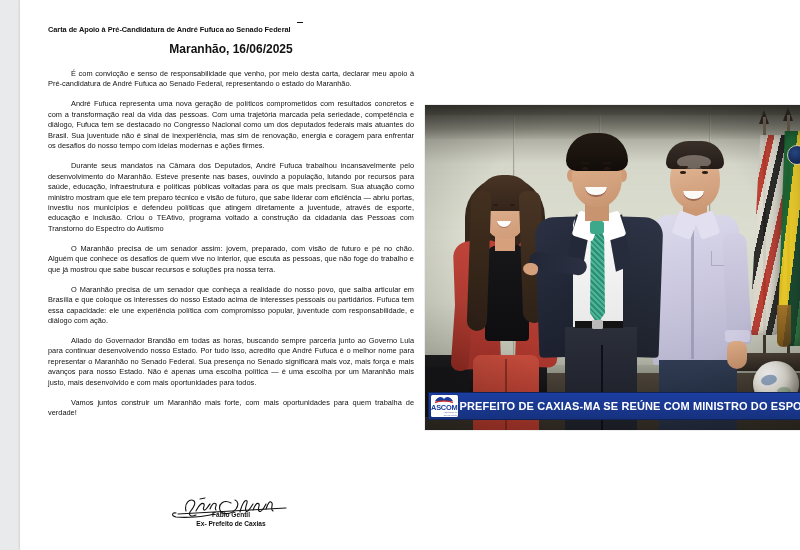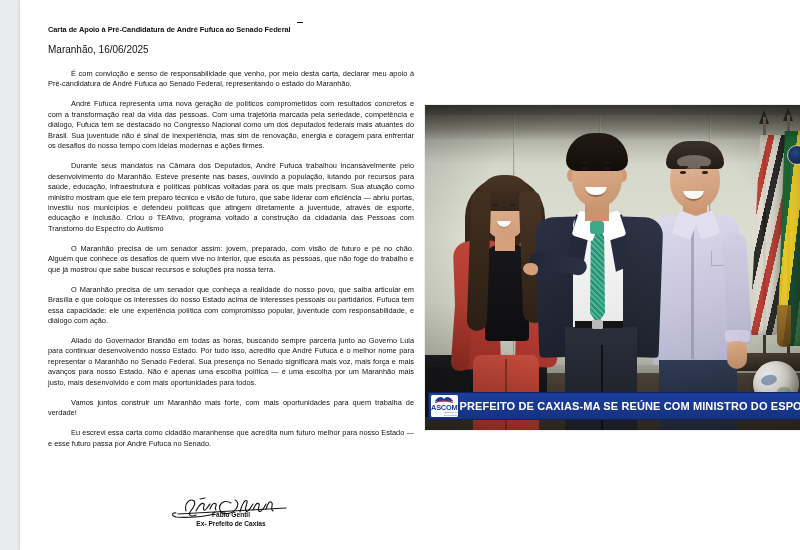--- a/index.html
+++ b/index.html
@@ -66,23 +66,23 @@
   .doc-heading .tilde-mark {
     position: absolute;
     left: 249px;
     top: -2.5px;
     width: 6px;
     height: 1.2px;
     background: #111;
   }
 
   .doc-date {
-    font-size: 10px;
-    font-weight: 400;
-    text-align: left;
+    font-size: 12px;
+    font-weight: 700;
+    text-align: center;
     margin: 9px 0 0 0;
     line-height: 11px;
   }
 
   p.para {
     margin: 9.5px 0 0 0;
     text-indent: 23px;
     text-align: justify;
     hyphens: none;
   }
@@ -723,21 +723,20 @@
 
       <div class="doc-date">Maranhão, 16/06/2025</div>
 
       <p class="para first-para">É com convicção e senso de responsabilidade que venho, por meio desta carta, declarar meu apoio à Pré-candidatura de André Fufuca ao Senado Federal, representando o estado do Maranhão.</p>
       <p class="para">André Fufuca representa uma nova geração de políticos comprometidos com resultados concretos e com a transformação real da vida das pessoas. Com uma trajetória marcada pela seriedade, competência e diálogo, Fufuca tem se destacado no Congresso Nacional como um dos deputados federais mais atuantes do Brasil. Sua juventude não é sinal de inexperiência, mas sim de renovação, energia e coragem para enfrentar os desafios do nosso tempo com ideias modernas e ações firmes.</p>
       <p class="para">Durante seus mandatos na Câmara dos Deputados, André Fufuca trabalhou incansavelmente pelo desenvolvimento do Maranhão. Esteve presente nas bases, ouvindo a população, lutando por recursos para saúde, educação, infraestrutura e políticas públicas voltadas para os que mais precisam. Sua atuação como ministro mostram que ele tem preparo técnico e visão de futuro, que sabe liderar com eficiência — abriu portas, investiu nos municípios e defendeu políticas que atingem diretamente a juventude, através de esporte, educação e inclusão. Criou o TEAtivo, programa voltado a construção da cidadania das Pessoas com Transtorno do Espectro do Autismo</p>
       <p class="para">O Maranhão precisa de um senador assim: jovem, preparado, com visão de futuro e pé no chão. Alguém que conhece os desafios de quem vive no interior, que escuta as pessoas, que não foge do trabalho e que já mostrou que sabe buscar recursos e soluções pra nossa terra.</p>
       <p class="para">O Maranhão precisa de um senador que conheça a realidade do nosso povo, que saiba articular em Brasília e que coloque os interesses do nosso Estado acima de interesses pessoais ou partidários. Fufuca tem essa capacidade: ele une experiência política com compromisso popular, juventude com responsabilidade, e diálogo com ação.</p>
       <p class="para">Aliado do Governador Brandão em todas as horas, buscando sempre parceria junto ao Governo Lula para continuar desenvolvendo nosso Estado. Por tudo isso, acredito que André Fufuca é o melhor nome para representar o Maranhão no Senado Federal. Sua presença no Senado significará mais voz, mais força e mais avanços para nosso Estado. Não é apenas uma escolha política — é uma escolha por um Maranhão mais justo, mais desenvolvido e com mais oportunidades para todos.</p>
       <p class="para">Vamos juntos construir um Maranhão mais forte, com mais oportunidades para quem trabalha de verdade!</p>
-      <p class="para">Eu escrevi essa carta como cidadão maranhense que acredita num futuro melhor para nosso Estado — e esse futuro passa por André Fufuca no Senado.</p>
     </div>
 
     <div id="signature-block">
       <div id="signature-inner">
         <div id="signature-mark">
           <svg width="150" height="24" viewBox="0 0 150 24">
             <g fill="none" stroke="#111" stroke-width="1.1" stroke-linecap="round">
               <path d="M30 16 C28 8, 34 3, 38 6 C41 9, 36 14, 34 17 C32 21, 36 22, 40 20"></path>
               <path d="M40 16 C43 10, 46 7, 48 9 C49 11, 46 14, 48 15 C50 16, 52 11, 54 9"></path>
               <path d="M54 14 C56 9, 58 7, 60 9 C61 11, 58 13, 60 15"></path>

